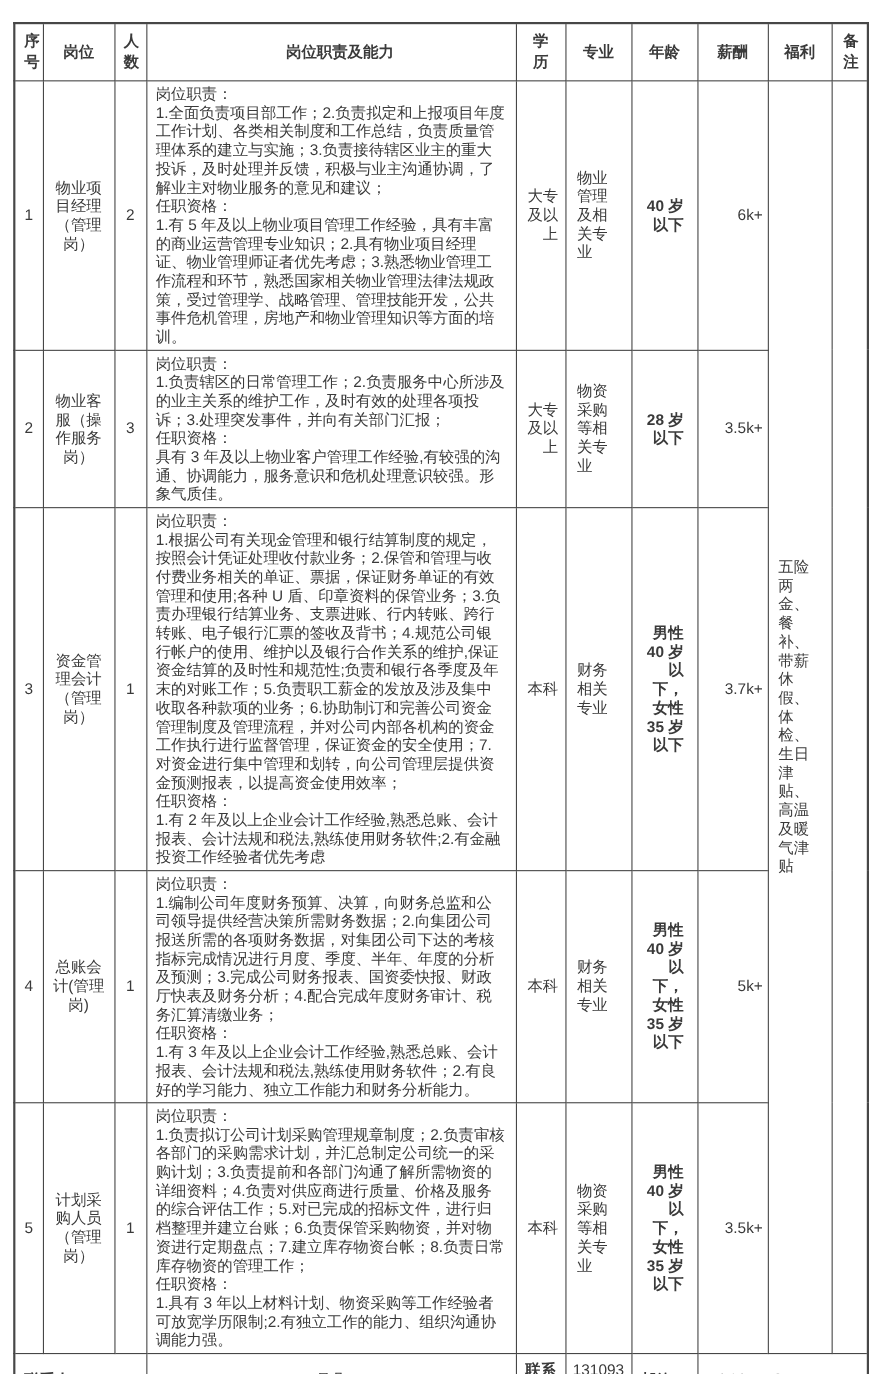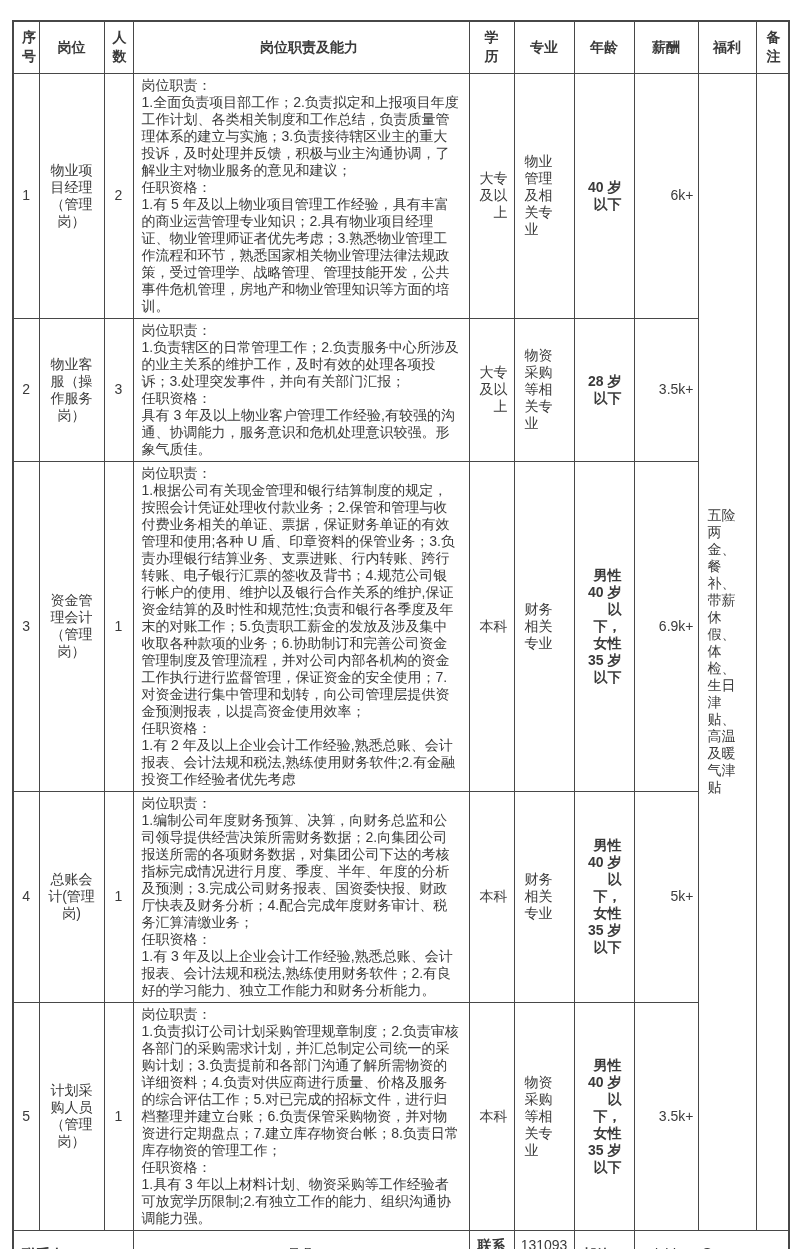--- a/index.html
+++ b/index.html
@@ -111,21 +111,21 @@
       <td class="c">3</td>
       <td class="c">资金管理会计（管理岗）</td>
       <td class="c">1</td>
       <td class="duty">岗位职责：
 1.根据公司有关现金管理和银行结算制度的规定，按照会计凭证处理收付款业务；2.保管和管理与收付费业务相关的单证、票据，保证财务单证的有效管理和使用;各种 U 盾、印章资料的保管业务；3.负责办理银行结算业务、支票进账、行内转账、跨行转账、电子银行汇票的签收及背书；4.规范公司银行帐户的使用、维护以及银行合作关系的维护,保证资金结算的及时性和规范性;负责和银行各季度及年末的对账工作；5.负责职工薪金的发放及涉及集中收取各种款项的业务；6.协助制订和完善公司资金管理制度及管理流程，并对公司内部各机构的资金工作执行进行监督管理，保证资金的安全使用；7.对资金进行集中管理和划转，向公司管理层提供资金预测报表，以提高资金使用效率；
 任职资格：
 1.有 2 年及以上企业会计工作经验,熟悉总账、会计报表、会计法规和税法,熟练使用财务软件;2.有金融投资工作经验者优先考虑</td>
       <td class="c-edu">本科</td>
       <td class="c-major">财务相关专业</td>
       <td class="c-age">男性40 岁以下，女性35 岁以下</td>
-      <td class="c-pay">6.9k+</td>
+      <td class="c-pay">3.7k+</td>
     </tr>
     <tr class="rh-4">
       <td class="c">4</td>
       <td class="c">总账会计(管理岗)</td>
       <td class="c">1</td>
       <td class="duty">岗位职责：
 1.编制公司年度财务预算、决算，向财务总监和公司领导提供经营决策所需财务数据；2.向集团公司报送所需的各项财务数据，对集团公司下达的考核指标完成情况进行月度、季度、半年、年度的分析及预测；3.完成公司财务报表、国资委快报、财政厅快表及财务分析；4.配合完成年度财务审计、税务汇算清缴业务；
 任职资格：
 1.有 3 年及以上企业会计工作经验,熟悉总账、会计报表、会计法规和税法,熟练使用财务软件；2.有良好的学习能力、独立工作能力和财务分析能力。</td>
       <td class="c-edu">本科</td>

